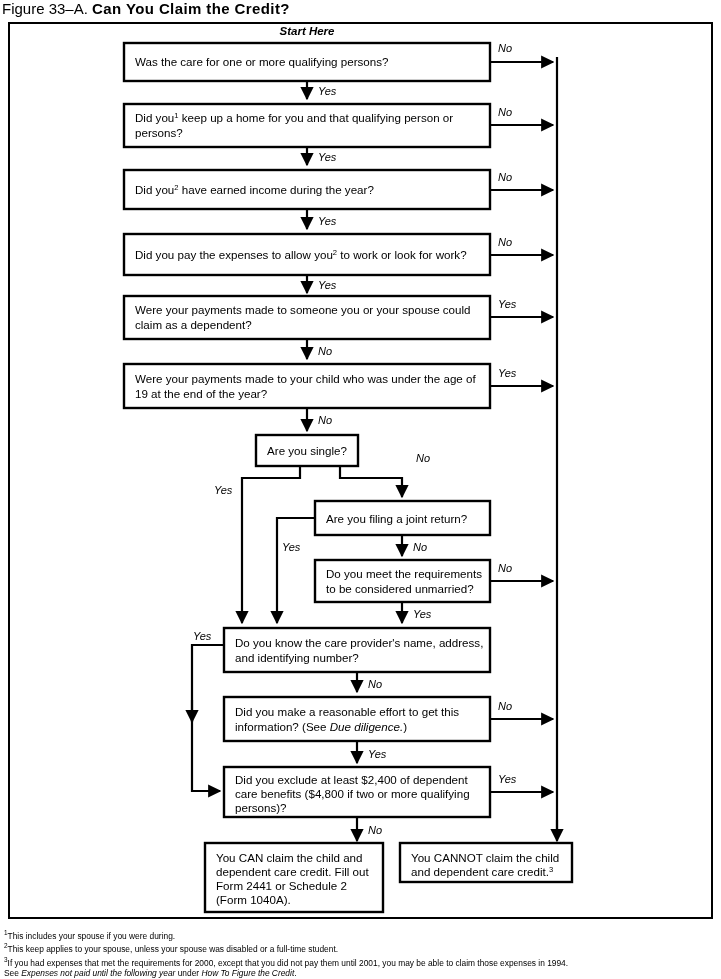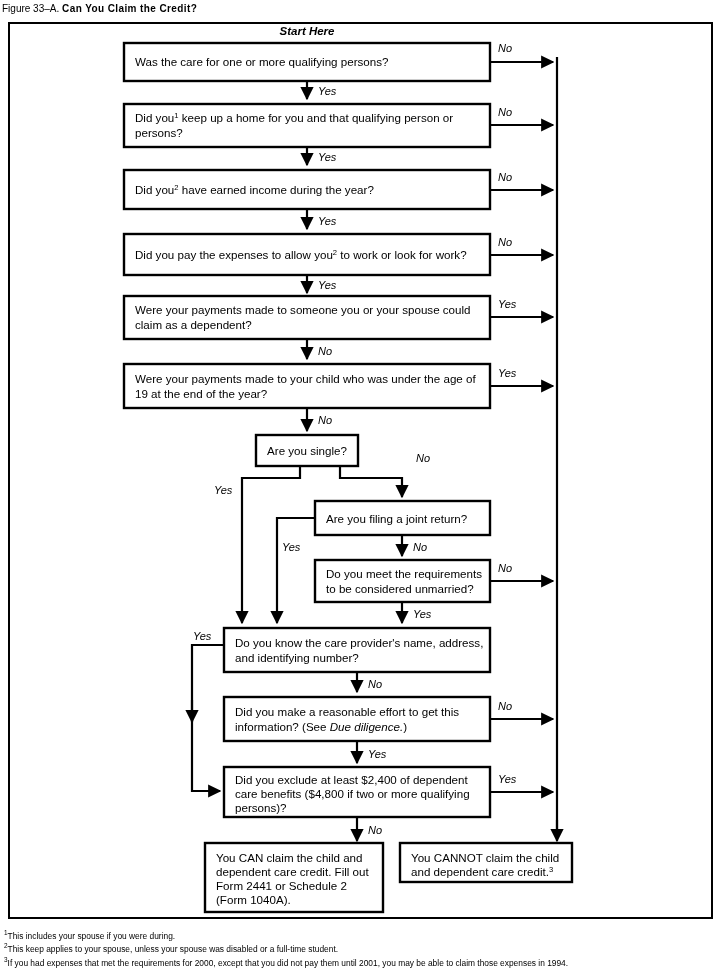--- a/index.html
+++ b/index.html
@@ -1,19 +1,19 @@
 <!DOCTYPE html>
 <html><head>
 <meta charset="utf-8">
 <style>
   html,body{margin:0;padding:0;background:#ffffff;}
   body{width:721px;height:979px;position:relative;
        font-family:"Liberation Sans","DejaVu Sans",sans-serif;color:#000;}
   #fig-title{position:absolute;left:2px;top:0px;width:717px;height:20px;
-       font-size:10px;line-height:18px;white-space:nowrap;}
+       font-size:15px;line-height:18px;white-space:nowrap;}
   #fig-title .lbl{font-weight:normal;}
   #fig-title .nm{font-weight:bold;letter-spacing:.4px;}
   #chart-frame{position:absolute;left:8px;top:22px;width:705px;height:897px;
        border:2px solid #000;box-sizing:border-box;}
   svg#flow{position:absolute;left:0;top:0;width:721px;height:979px;overflow:visible;}
   .bx{fill:#ffffff;stroke:#000000;stroke-width:2.4;}
   .ln{stroke:#000000;stroke-width:2.2;fill:none;}
   .bxtxt{font-family:"Liberation Sans","DejaVu Sans",sans-serif;font-size:11.6px;fill:#000;}
   .bxtxt tspan.sup{font-size:7.6px;baseline-shift:super;}
   .bxtxt tspan.ital{font-style:italic;}
@@ -163,13 +163,16 @@
 <div id="footnotes">
   <div>
     <sup>1</sup><span>This includes your spouse if you were during.</span>
   </div>
   <div>
     <sup>2</sup><span>This keep applies to your spouse, unless your spouse was disabled or a full-time student.</span>
   </div>
   <div>
     <sup>3</sup><span>If you had expenses that met the requirements for 2000, except that you did not pay them until 2001, you may be able to claim those expenses in 1994.</span>
   </div>
+  <div>
+    <span> See </span><i>Expenses not paid until the following year</i><span> under </span><i>How To Figure the Credit</i><span>.</span>
+  </div>
 </div>
 
 </body></html>

